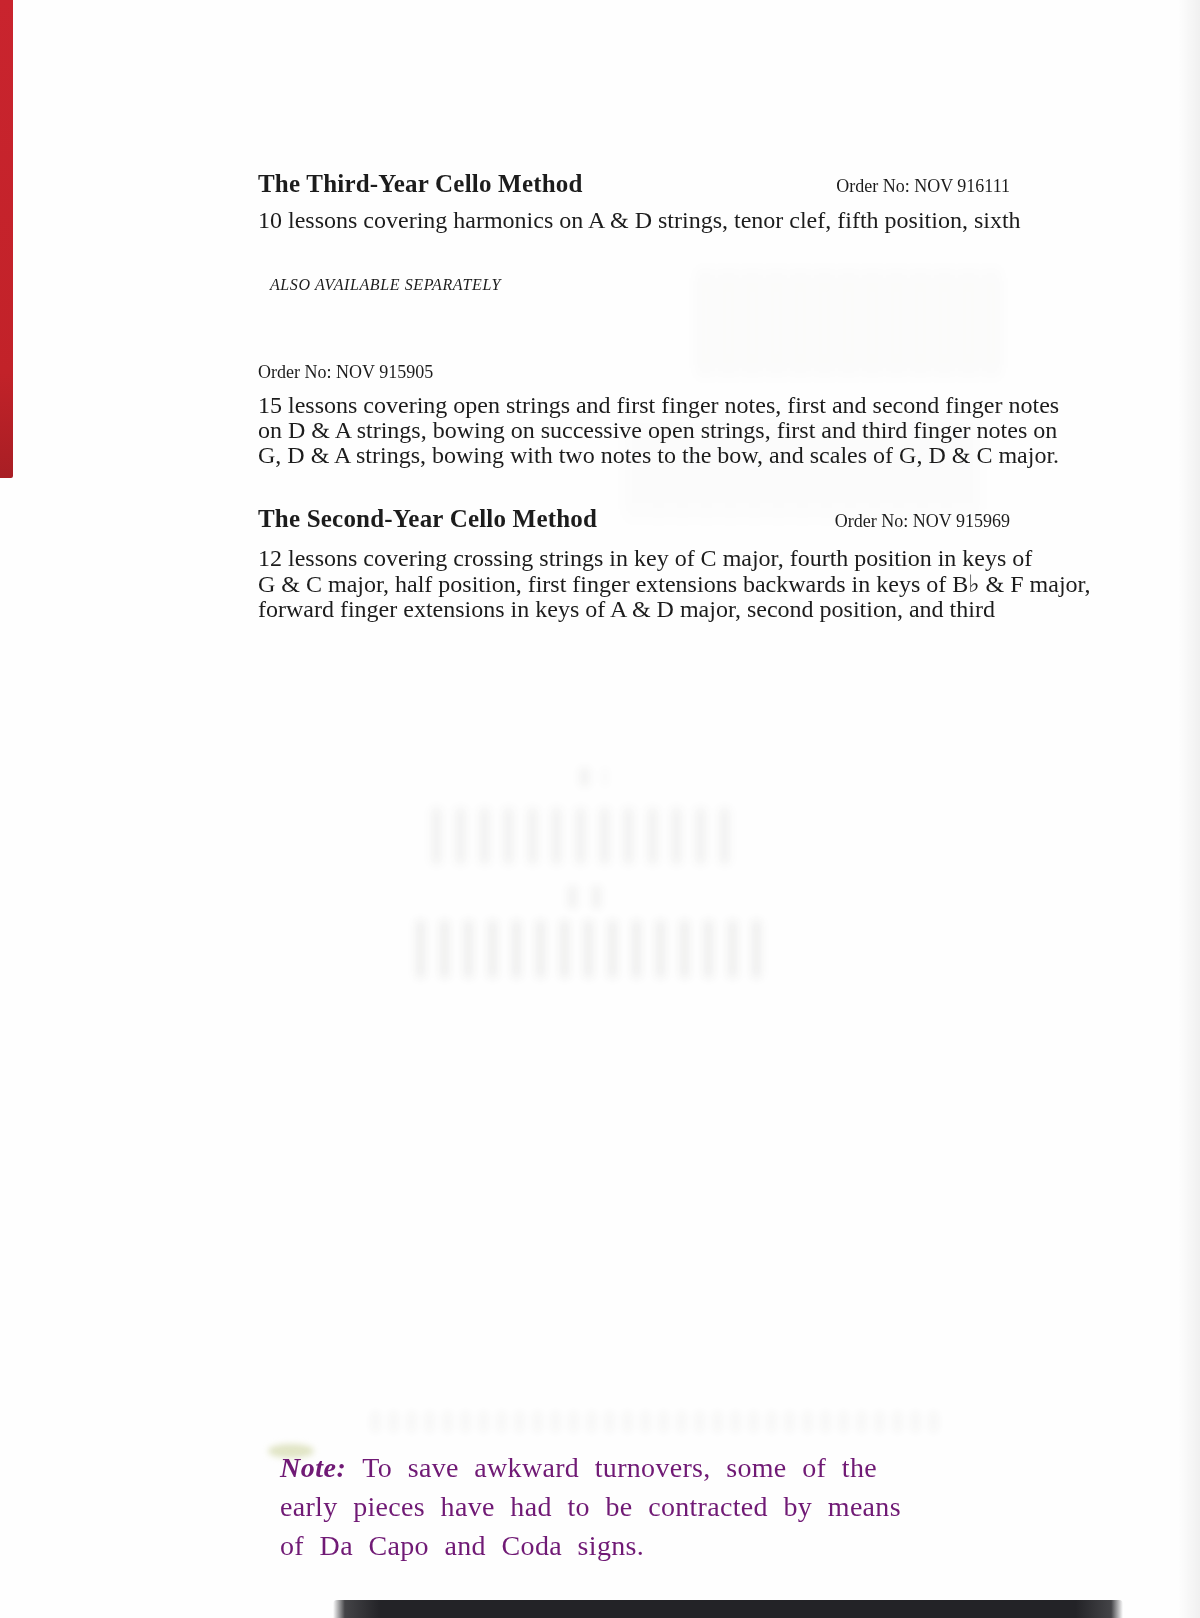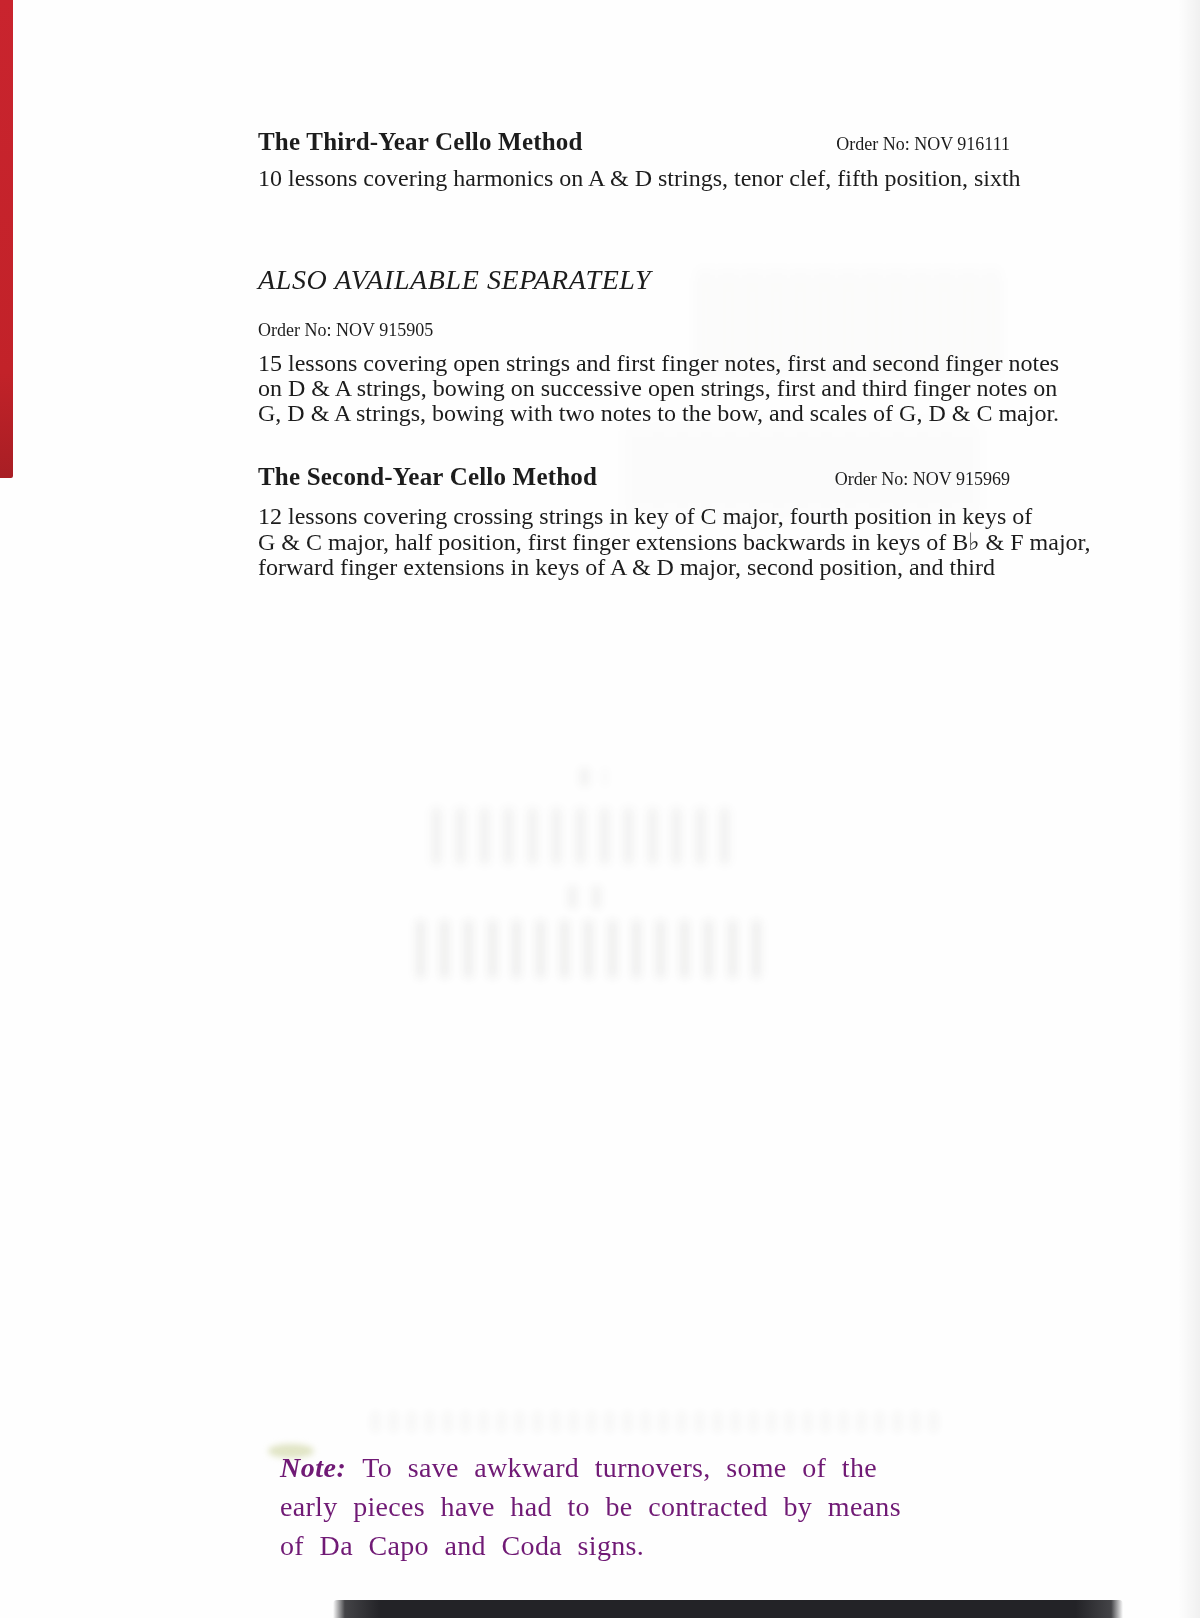--- a/index.html
+++ b/index.html
@@ -27,37 +27,37 @@
   .bottom-bar{
     position:absolute;left:333px;top:1600px;width:790px;height:18px;
     background:linear-gradient(90deg,
       rgba(35,35,39,0) 0%, rgba(35,35,39,.85) 1.5%,
       #232327 6%, #232327 94%,
       rgba(35,35,39,.85) 98.5%, rgba(35,35,39,0) 100%);
     border-radius:4px 4px 0 0;
   }
 
   
-  .catalog-section{position:absolute;left:258px;width:752px;}
+  .catalog-section{position:absolute;left:258px;width:752px;margin-top:42px;}
   .s1{top:128px;}
   .s2{top:320px;}
   .s3{top:463px;}
   .title-row{display:flex;justify-content:space-between;align-items:baseline;}
   .book-title{
     margin:0;font-size:25px;font-weight:bold;letter-spacing:.2px;
     white-space:nowrap;
   }
   .order-no{font-size:18px;white-space:nowrap;}
   .desc{margin-top:10px;font-size:24px;line-height:25px;}
   .s3 .desc{margin-top:13px;line-height:25.5px;}
   .desc .line{white-space:nowrap;}
 
   .also{
-    position:absolute;left:258px;top:264px;margin:0;
-    font-size:28px;font-style:italic;font-weight:normal;
+    position:absolute;left:258px;top:264px;margin:12px;
+    font-size:16px;font-style:italic;font-weight:normal;
     letter-spacing:.6px;white-space:nowrap;
   }
 
   
   .note{
     position:absolute;left:280px;top:1448px;width:700px;
     font-size:28px;line-height:39px;letter-spacing:.3px;word-spacing:.3em;
     color:#701a75;
   }
   .note-line{white-space:nowrap;}

